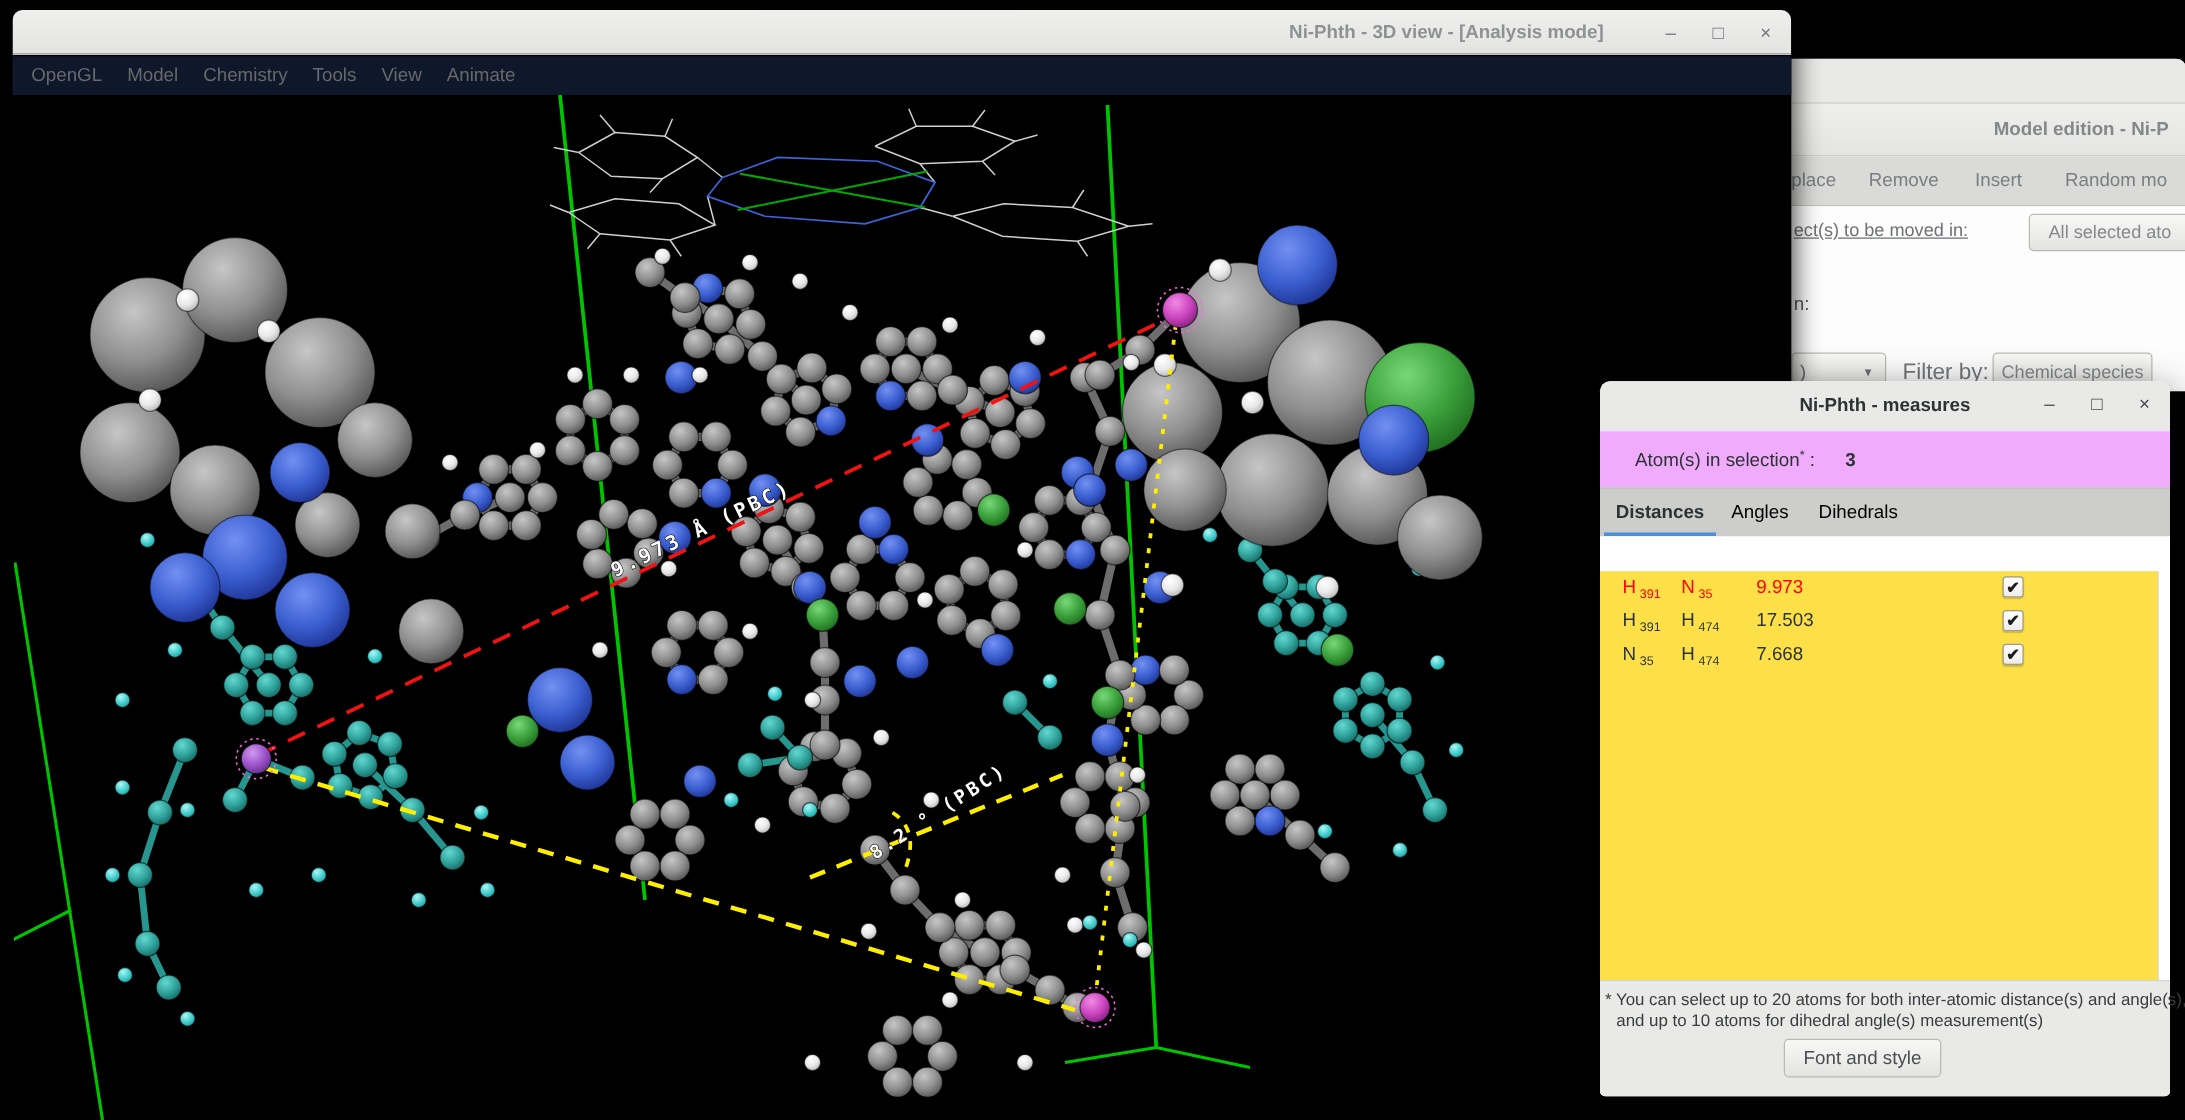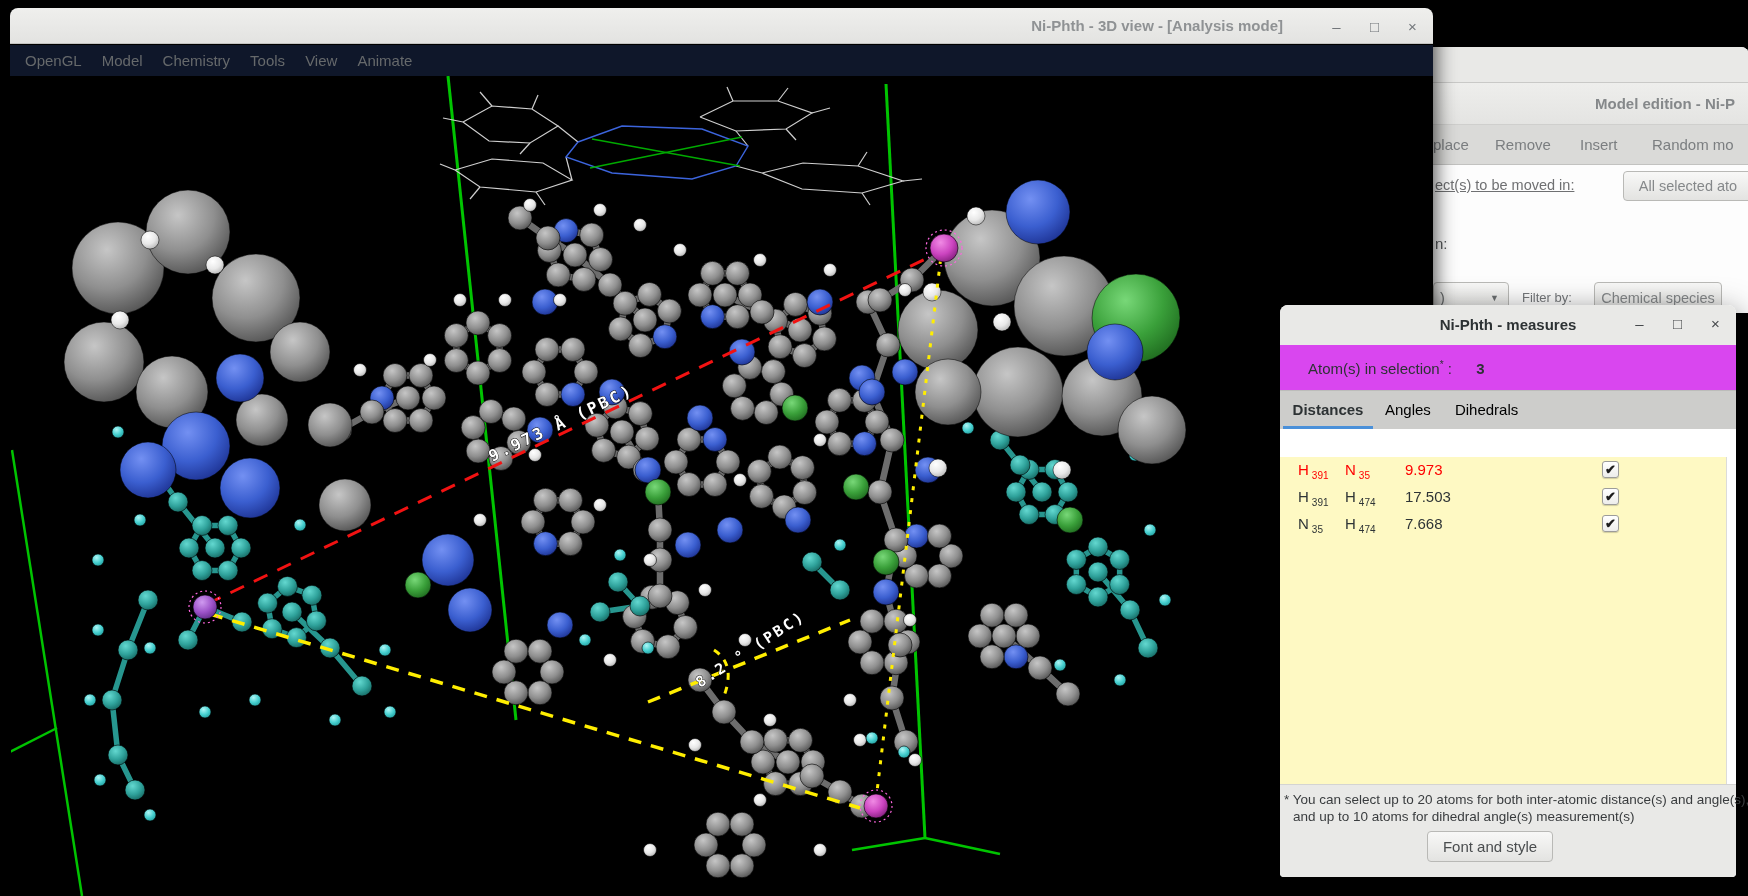--- a/index.html
+++ b/index.html
@@ -24,40 +24,40 @@
   #medit .metbar{position:absolute;left:0;right:0;top:36px;height:42px;background:linear-gradient(#eeeeec,#e4e4e2);border-bottom:1px solid #cfcfcd;}
   #medit .metbar .ttl{position:absolute;left:162px;top:0;height:42px;line-height:42px;font-weight:bold;font-size:15px;color:#85888a;white-space:nowrap;}
   #medit .toolrow{position:absolute;left:0;right:0;top:78px;height:40px;background:#dadad8;border-bottom:1px solid #c2c2c0;font-size:15px;color:#7b7e80;}
   #medit .toolrow span{position:absolute;top:0;height:40px;line-height:40px;white-space:nowrap;}
   #medit .content{position:absolute;left:0;right:0;top:118px;bottom:0;background:#fdfdfd;}
   .ulab{position:absolute;left:2px;top:12px;font-size:14.5px;color:#6f7072;text-decoration:underline;white-space:nowrap;}
   .gbtn{background:linear-gradient(#f8f8f7,#e3e3e1);border:1px solid #b9b9b6;border-radius:4px;color:#85888a;font-size:14.5px;display:flex;align-items:center;justify-content:center;white-space:nowrap;position:absolute;}
   #medit .plabel{position:absolute;left:2px;top:70px;font-size:15px;color:#55585a;}
   #medit .combo{left:0;top:117px;width:76px;height:31px;justify-content:space-between;padding:0 9px 0 6px;color:#6b6e70;}
   #medit .combo .arr{font-size:9px;color:#6b6e70;}
-  #medit .flab{position:absolute;left:89px;top:117px;height:31px;line-height:31px;font-size:13px;color:#74777a;}
+  #medit .flab{position:absolute;left:89px;top:117px;height:31px;line-height:31px;font-size:18px;color:#74777a;}
   #medit .species{left:161px;top:117px;width:128px;height:31px;}
 
   
   #meas{left:1280px;top:305px;width:456px;height:572px;background:#fff;border-radius:8px 8px 4px 4px;box-shadow:0 12px 34px rgba(0,0,0,.7);z-index:5;}
   #meas .hdr{position:absolute;left:0;right:0;top:0;height:40px;background:linear-gradient(#ecECEa,#e7e7e5);background:#e9e9e7;border-radius:8px 8px 0 0;}
   #meas .hdr .ttl{position:absolute;left:0;right:0;top:0;height:40px;line-height:40px;text-align:center;font-weight:bold;font-size:15px;color:#2d3234;}
   #meas .hdr .wctrl{color:#46494c;}
-  #meas .selrow{position:absolute;left:0;right:0;top:40px;height:45px;background:#d946ef;font-size:15px;color:#2d3234;}
+  #meas .selrow{position:absolute;left:0;right:0;top:40px;height:45px;background:#f0abfc;font-size:15px;color:#2d3234;}
   #meas .selrow .lab{position:absolute;left:28px;top:14px;}
   #meas .selrow sup{font-size:10px;}
   #meas .selrow .cnt{font-weight:bold;margin-left:20px;}
   .mtabs{position:absolute;left:0;right:0;top:85px;height:39px;background:#cdcdcb;border-top:1px solid #bcbcba;display:flex;align-items:flex-end;}
   .mtab{font-size:15px;color:#000000;padding:0 12px;height:38px;line-height:38px;}
   .mtab.active{color:#2d3234;font-weight:600;box-shadow:inset 0 -3px 0 #4a90d9;margin-left:3px;width:90px;padding:0;text-align:center;}
   .mthead{position:absolute;left:0;right:9px;top:124px;height:28px;background:#fff;border-bottom:1px solid #d9d9d7;border-right:1px solid #dcdcda;font-size:14.5px;color:#74777a;display:flex;}
   .mthead .hc{height:27px;line-height:27px;border-right:1px solid #e2e2e0;padding-left:7px;}
   .mthead .h1{width:58px;}.mthead .h2{width:63px;}.mthead .h3{width:94px;}
   .mthead .h4{flex:1;border-right:none;text-align:center;padding-left:0;}
-  .mtbody{position:absolute;left:0;right:9px;top:152px;bottom:93px;background:#fef9c3;border-right:1px solid #dcdcda;}
+  .mtbody{position:absolute;left:0;right:9px;top:152px;bottom:93px;background:#fde047;border-right:1px solid #dcdcda;}
   .mrow{position:relative;height:27px;font-size:15px;color:#2e3436;}
   .mrow .a1{position:absolute;left:18px;top:4px;}
   .mrow .a2{position:absolute;left:65px;top:4px;}
   .mrow .dist{position:absolute;left:125px;top:4px;}
   .sub{font-size:10px;position:relative;top:4px;margin-left:3px;}
   .cb{position:absolute;left:322px;top:4px;width:17px;height:17px;border:1px solid #9c9c9a;border-radius:3px;background:linear-gradient(#ffffff,#ededeb);box-shadow:0 1px 1px rgba(0,0,0,.18);font-size:13px;line-height:15px;text-align:center;color:#1c1c1c;font-weight:bold;}
   .mfoot{position:absolute;left:0;right:0;bottom:0;height:93px;background:#e9e9e7;border-top:1px solid #d4d4d2;border-radius:0 0 4px 4px;font-size:13.5px;color:#393c3e;padding-left:36px;}
   .mfoot .fl1{position:absolute;left:4px;top:7px;white-space:nowrap;}
   .mfoot .fl2{position:absolute;left:13px;top:24px;white-space:nowrap;}
   .fontbtn{left:147px;top:46px;width:126px;height:31px;font-size:15px;color:#4a4d4f;}

